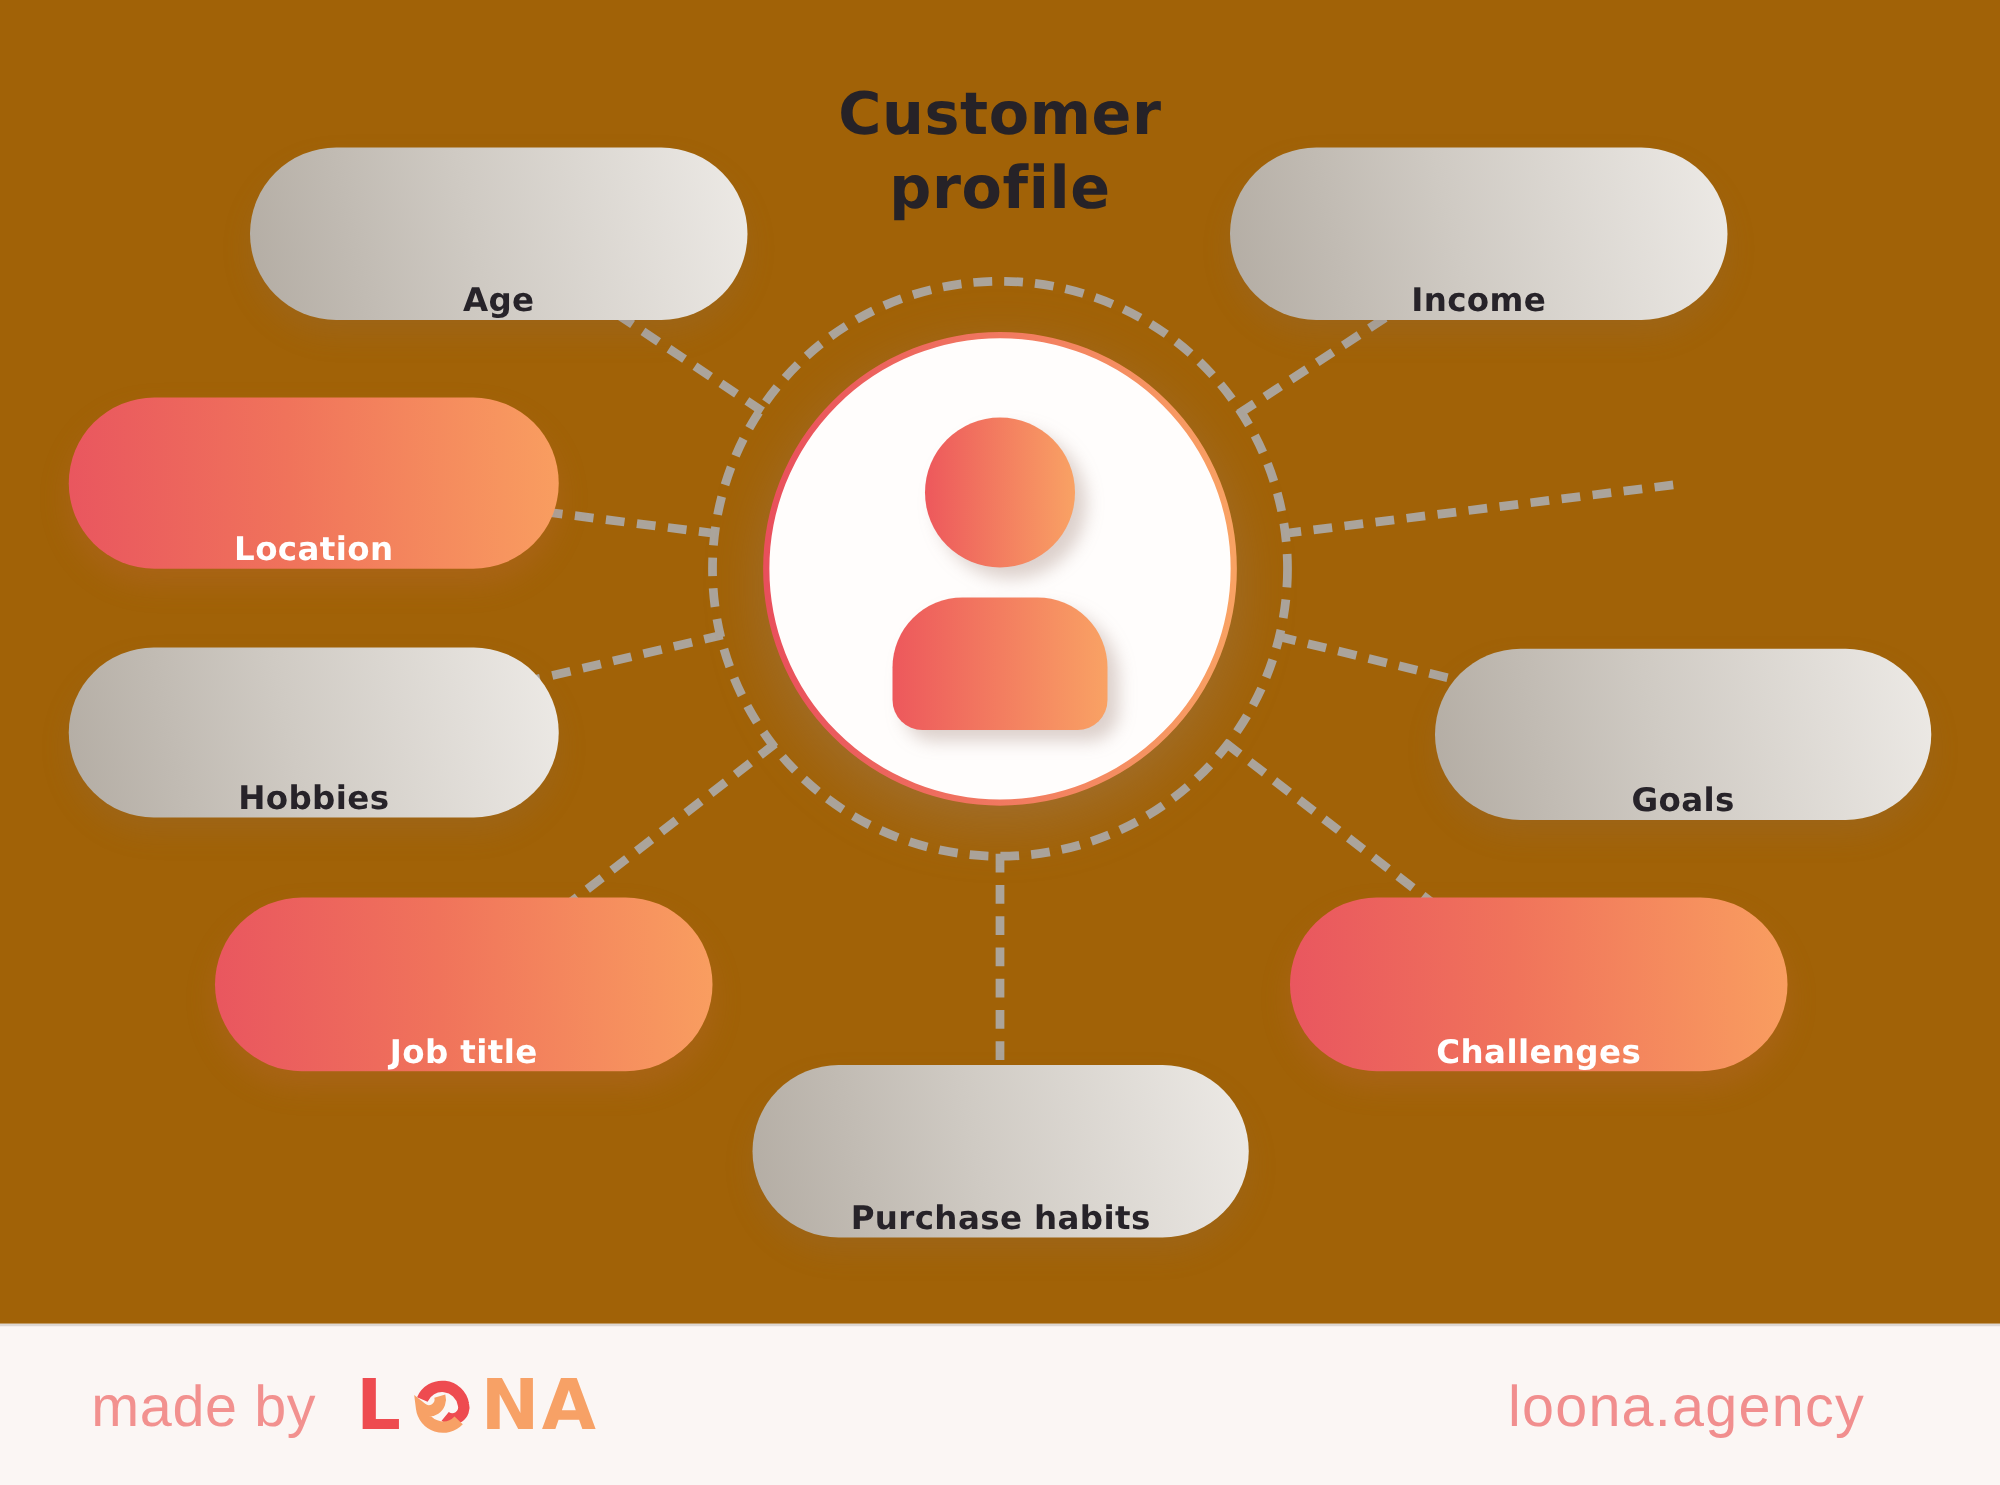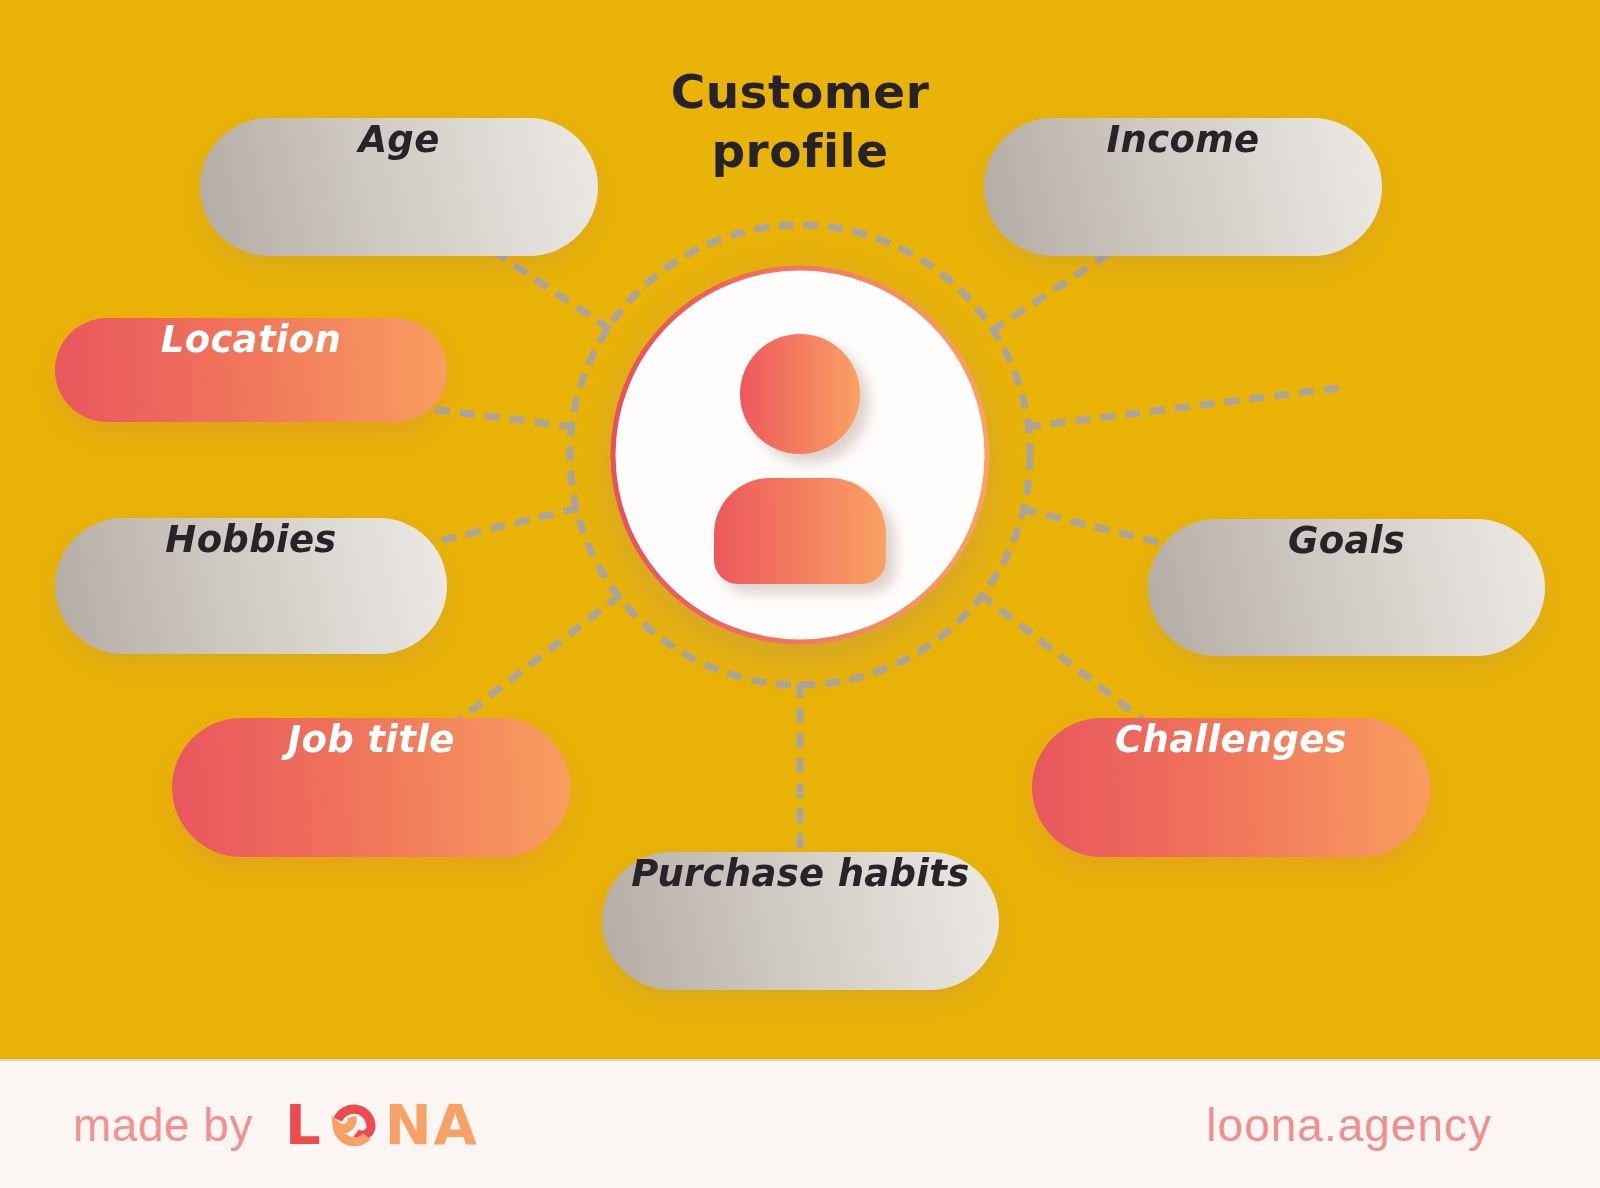--- a/index.html
+++ b/index.html
@@ -1,49 +1,49 @@
 <!DOCTYPE html>
 <html><head>
 <meta charset="utf-8">
 <style>
   html,body{margin:0;padding:0;}
   body{width:1600px;height:1188px;background:#f8f3ef;font-family:"Liberation Sans",sans-serif;}
-  .stage{position:relative;width:1600px;height:1188px;overflow:hidden;background:#eab308;}
+  .stage{position:relative;width:1600px;height:1188px;overflow:hidden;background:#a16207;}
 
   
   .diagram-svg{position:absolute;left:0;top:0;z-index:0;}
 
   
   .page-title{
     position:absolute;left:800px;top:62px;transform:translateX(-50%);
     z-index:2;text-align:center;white-space:pre-line;
     font-family:"DejaVu Sans","Liberation Sans",sans-serif;
     font-weight:bold;font-size:47px;line-height:59px;color:#262227;letter-spacing:.5px;
   }
 
   
   .pill{
-    position:absolute;z-index:2;display:flex;align-items:flex-start;justify-content:center;
+    position:absolute;z-index:2;display:flex;align-items:flex-end;justify-content:center;
     border-radius:70px;
     font-family:"DejaVu Sans","Liberation Sans",sans-serif;
-    font-weight:bold;font-size:37px;letter-spacing:.3px;font-style:italic;
+    font-weight:bold;font-size:26px;letter-spacing:.3px;
   }
   .pill--gray{
     background:linear-gradient(78deg,#b3aca3 0%,#cfcac3 45%,#edeae6 100%);
     color:#272329;
     box-shadow:0 12px 24px rgba(140,120,105,.16);
   }
   .pill--orange{
     background:linear-gradient(88deg,#e9565f 0%,#f0735b 45%,#f99e60 100%);
     color:#ffffff;
     box-shadow:0 12px 24px rgba(200,110,80,.22);
   }
   #pill-age{left:200px;top:118px;width:398px;height:138px;}
   #pill-income{left:984px;top:118px;width:398px;height:138px;}
-  #pill-location{left:55px;top:318px;width:392px;height:104px;}
+  #pill-location{left:55px;top:318px;width:392px;height:137px;}
   #pill-turnover{left:1148px;top:318px;width:397px;height:138px;}
   #pill-hobbies{left:55px;top:518px;width:392px;height:136px;}
   #pill-goals{left:1148px;top:519px;width:397px;height:137px;}
   #pill-job-title{left:172px;top:718px;width:398px;height:139px;}
   #pill-challenges{left:1032px;top:718px;width:398px;height:139px;}
   #pill-purchase-habits{left:602px;top:852px;width:397px;height:138px;}
 
   
   .footer{
     position:absolute;left:0;right:0;top:1059px;height:129px;z-index:2;

